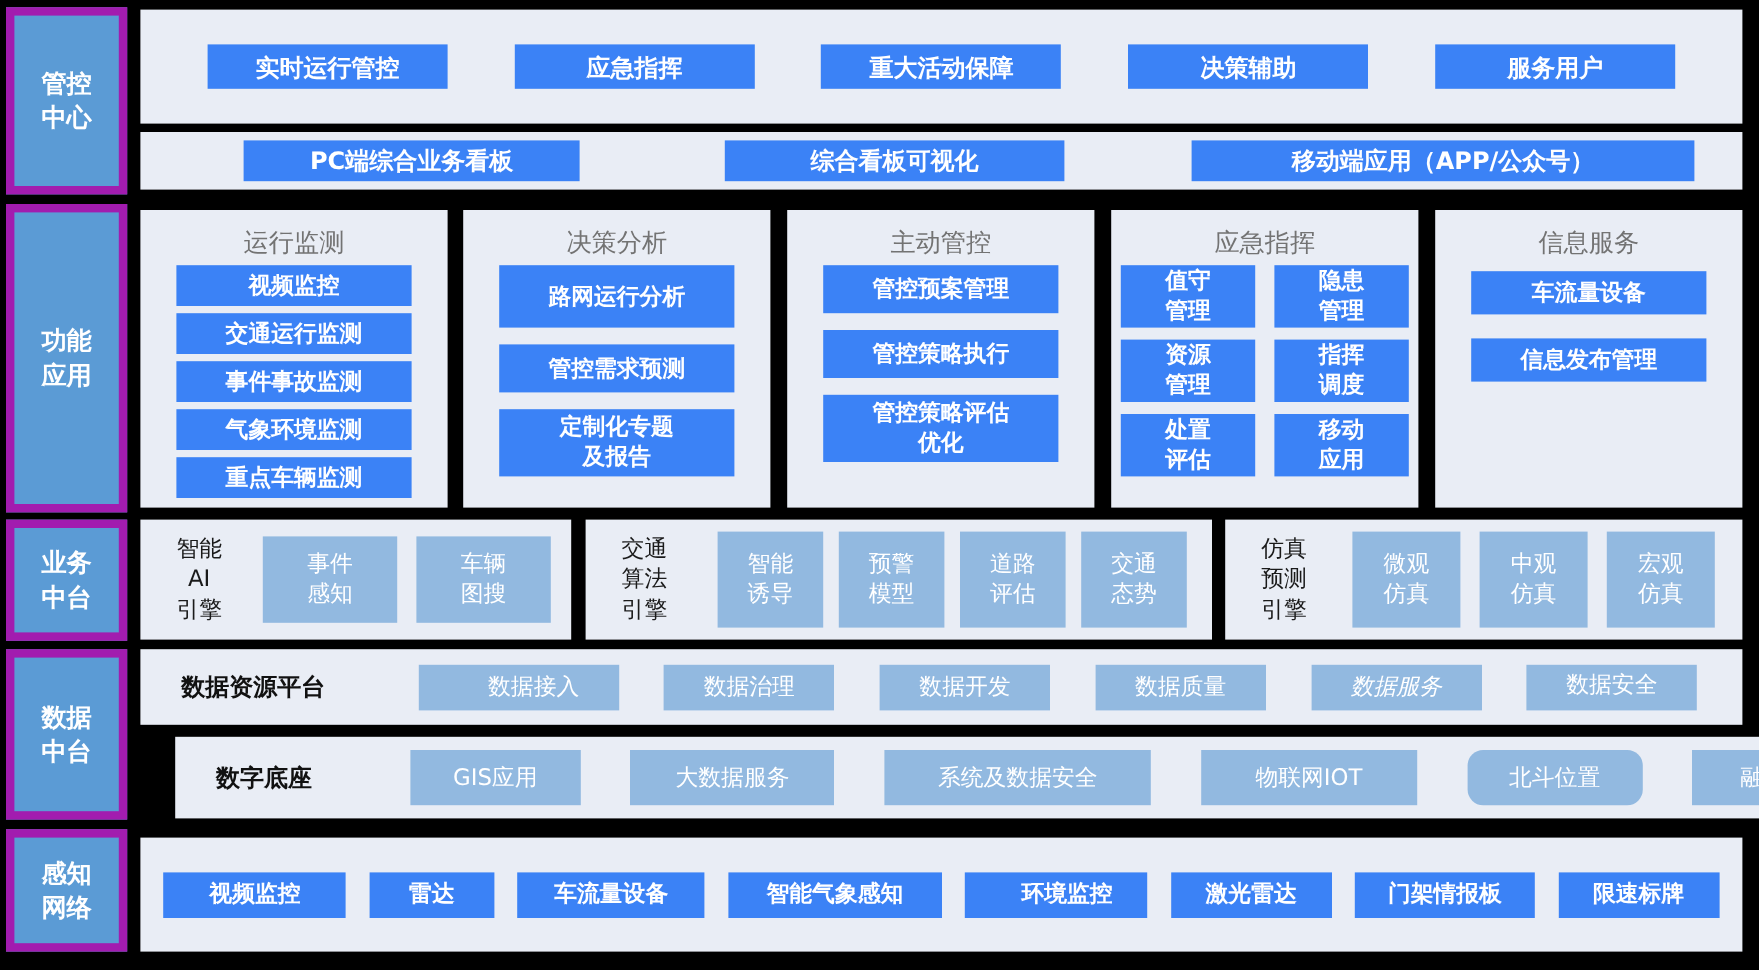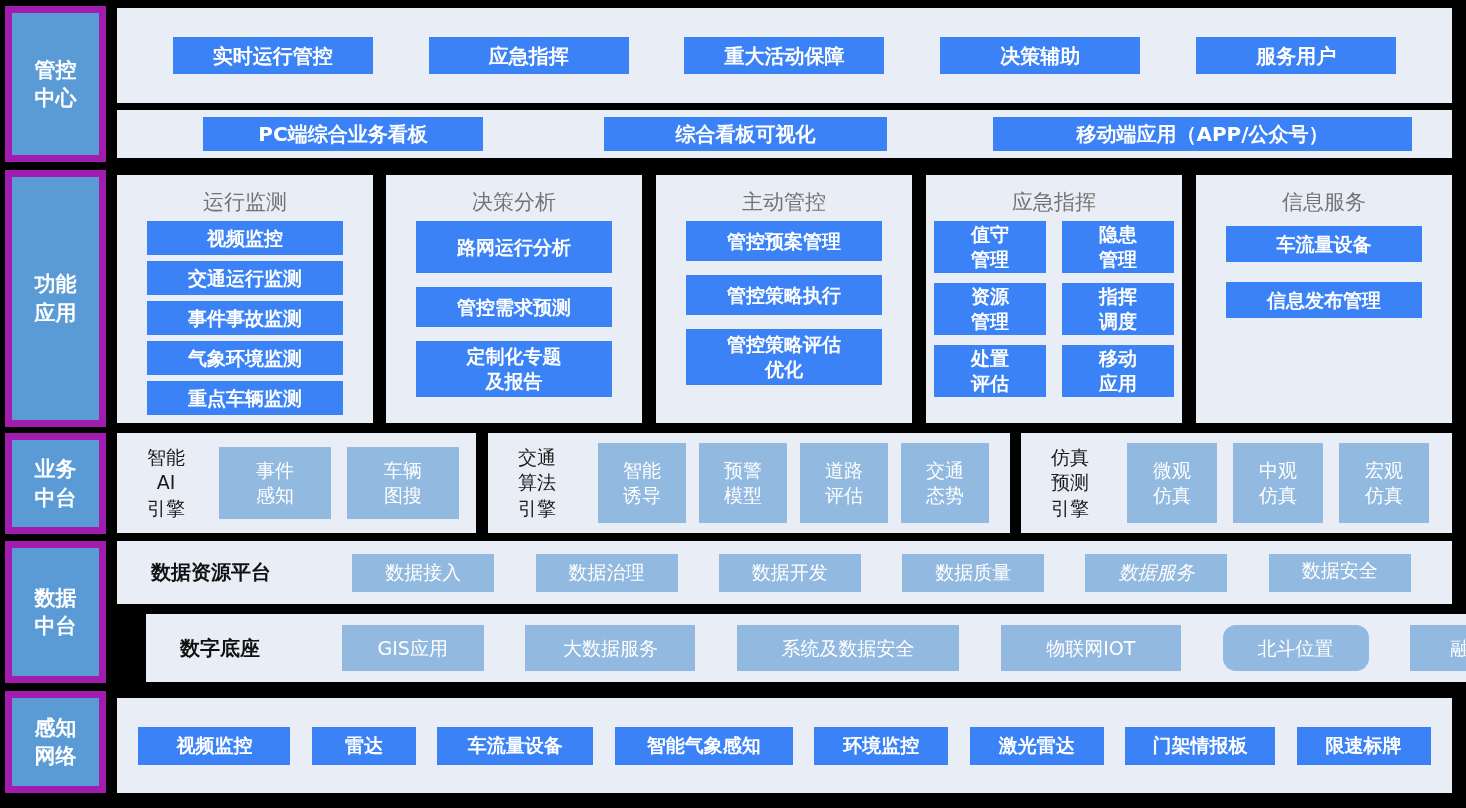--- a/index.html
+++ b/index.html
@@ -144,21 +144,21 @@
 仿真</div>
     <div class="lbtn" style="width:90px;height:80px;margin-left:16px;">中观
 仿真</div>
     <div class="lbtn" style="width:90px;height:80px;margin-left:16px;">宏观
 仿真</div>
   </div>
 
   <div class="panel hflex" style="left:117px;top:541px;width:1335px;height:63px;">
     <div class="rowlabel" style="margin-left:34px;width:160px;">数据资源平台</div>
     <div class="spread">
-      <div class="lbtn" style="width:142px;height:38px;">数据接入</div>
+      <div class="lbtn" style="width:142px;height:38px;padding-left:25px;">数据接入</div>
       <div class="lbtn" style="width:142px;height:38px;">数据治理</div>
       <div class="lbtn" style="width:142px;height:38px;">数据开发</div>
       <div class="lbtn" style="width:142px;height:38px;">数据质量</div>
       <div class="lbtn" style="width:142px;height:38px;font-style:italic;">数据服务</div>
       <div class="lbtn" style="width:142px;height:38px;font-family:Liberation Mono, monospace;">数据安全</div>
     </div>
   </div>
 
   <div class="panel hflex" style="left:117px;top:614px;width:1462px;height:68px;margin-left:29px;">
     <div class="rowlabel" style="margin-left:34px;width:120px;">数字底座</div>
@@ -170,19 +170,19 @@
       <div class="lbtn" style="width:146px;height:46px;border-radius:13px;">北斗位置</div>
       <div class="lbtn" style="width:156px;height:46px;">融合通讯</div>
     </div>
   </div>
 
   <div class="panel" style="left:117px;top:698px;width:1335px;height:95px;display:flex;align-items:center;justify-content:space-evenly;">
     <div class="btn" style="width:152px;height:38px;">视频监控</div>
     <div class="btn" style="width:104px;height:38px;">雷达</div>
     <div class="btn" style="width:156px;height:38px;">车流量设备</div>
     <div class="btn" style="width:178px;height:38px;">智能气象感知</div>
-    <div class="btn" style="width:134px;height:38px;">环境监控</div>
+    <div class="btn" style="width:134px;height:38px;padding-left:18px;">环境监控</div>
     <div class="btn" style="width:134px;height:38px;">激光雷达</div>
     <div class="btn" style="width:150px;height:38px;">门架情报板</div>
     <div class="btn" style="width:134px;height:38px;">限速标牌</div>
   </div>
 
 </div>
 
 </body></html>

